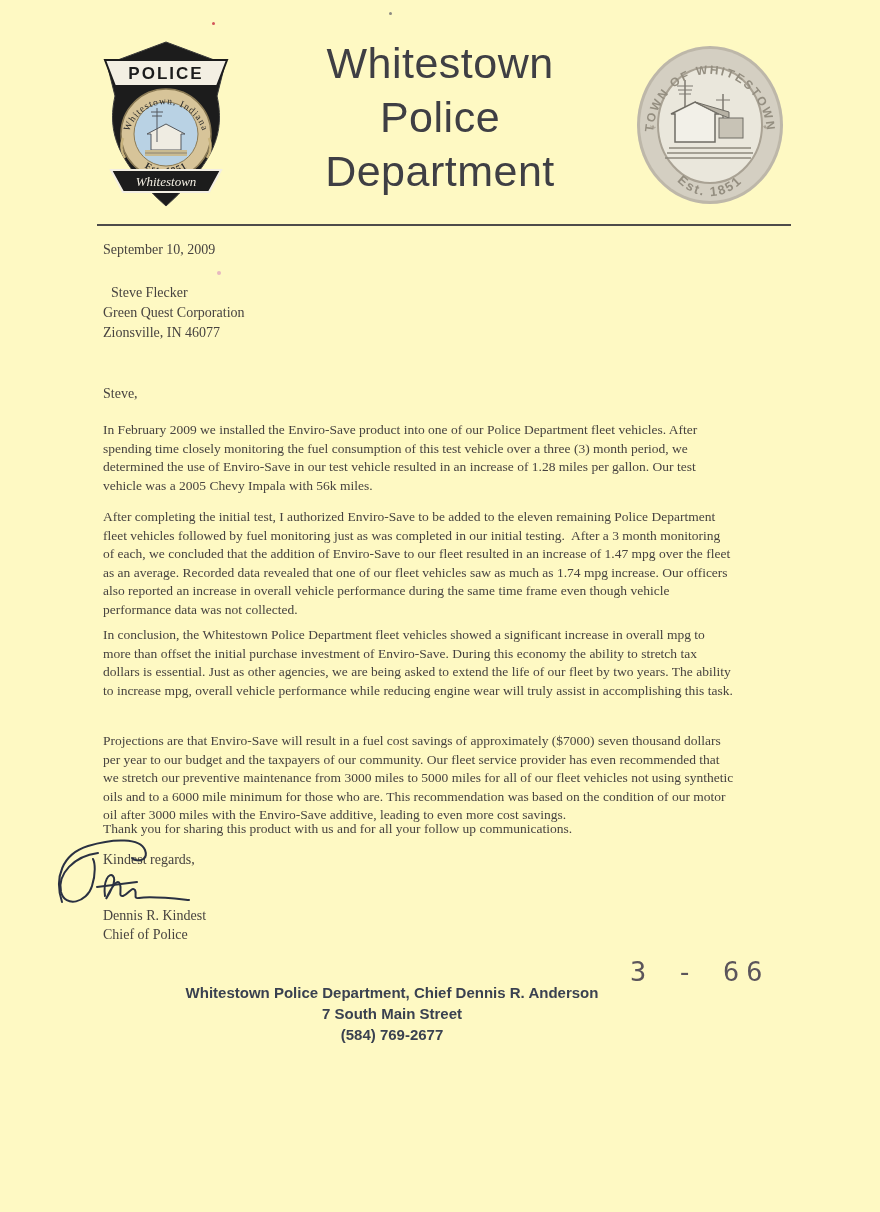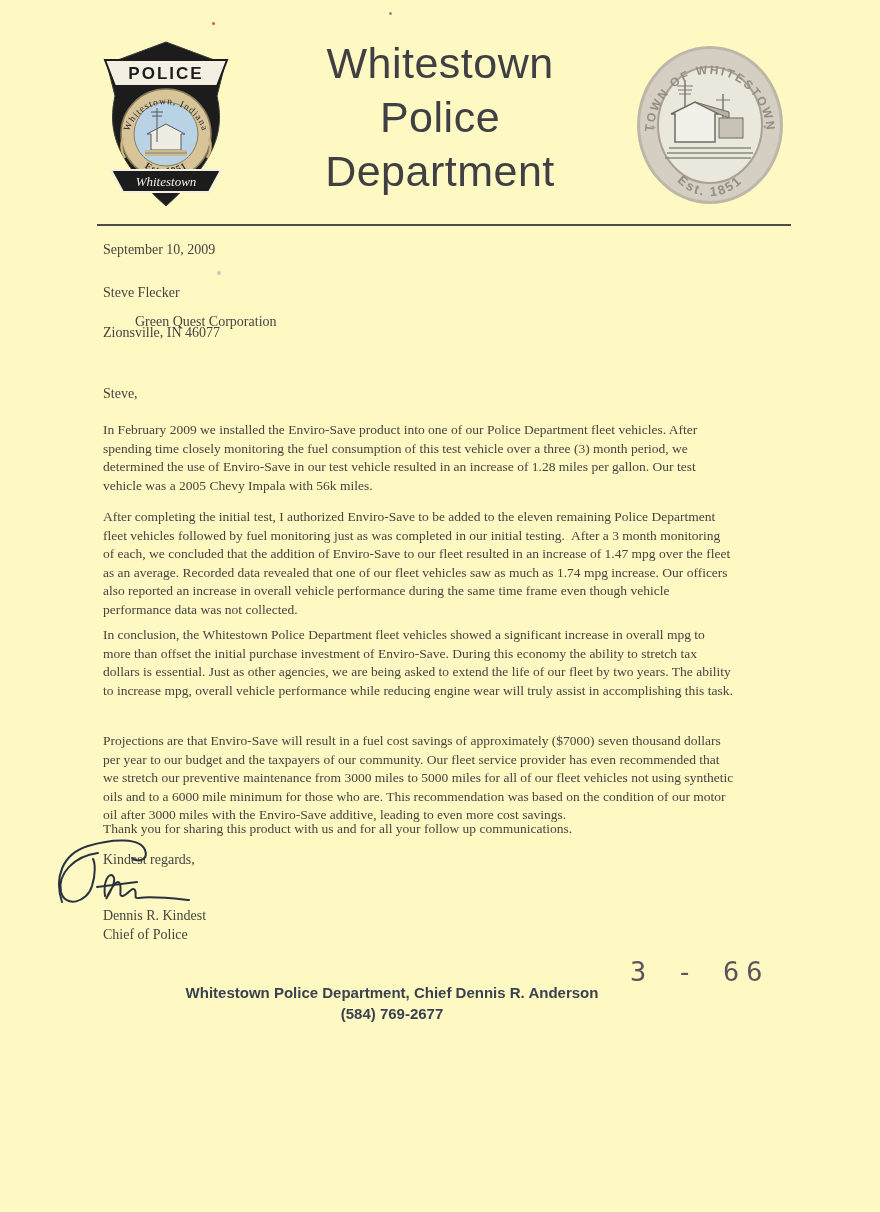--- a/index.html
+++ b/index.html
@@ -24,22 +24,22 @@
   .badge{position:absolute;left:95px;top:38px;}
   .seal{position:absolute;left:633px;top:42px;}
   .divider{
     position:absolute;left:97px;top:224px;width:694px;height:2px;
     background:#4e4c4a;
   }
   
   .line{position:absolute;left:103px;font-size:14px;line-height:19px;white-space:pre;}
   .para{position:absolute;left:103px;font-size:13.5px;line-height:18.6px;white-space:pre;}
   .date{top:240px;}
-  .rcpt1{top:283px;}
-  .rcpt2{top:312px;margin-left:32px;}
+  .rcpt1{top:283px;margin-left:8px;}
+  .rcpt2{top:303px;}
   .rcpt3{top:323px;}
   .subject{top:354px;}
   .salutation{top:384px;}
   .p1{top:421px;}
   .p2{top:508px;}
   .p3{top:626px;}
   .p4{top:732px;}
   .p5{top:820px;}
   .closing{top:850px;}
   .signer-name{top:906px;}
@@ -190,16 +190,17 @@
     </g>
   </svg>
 
   <div class="line signer-name">Dennis R. Kindest</div>
   <div class="line signer-title">Chief of Police</div>
 
   <div class="handcode">3 - 66</div>
 
   <div class="footer">
     <div>Whitestown Police Department, Chief Dennis R. Anderson</div>
+    <div>7 South Main Street</div>
     <div>(584) 769-2677</div>
   </div>
 
 </div>
 
 </body></html>

